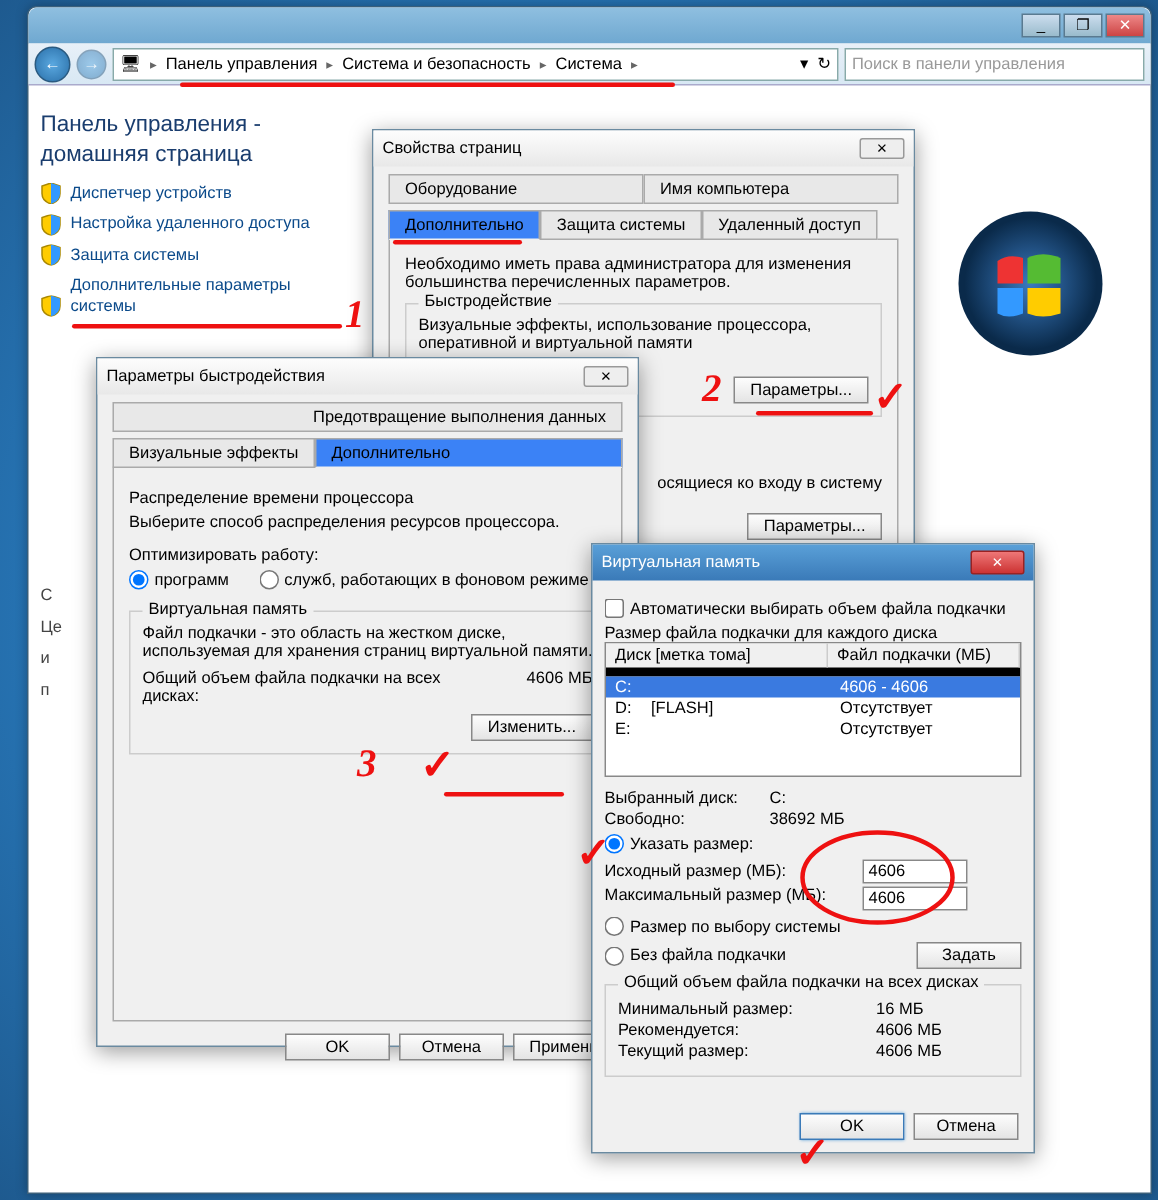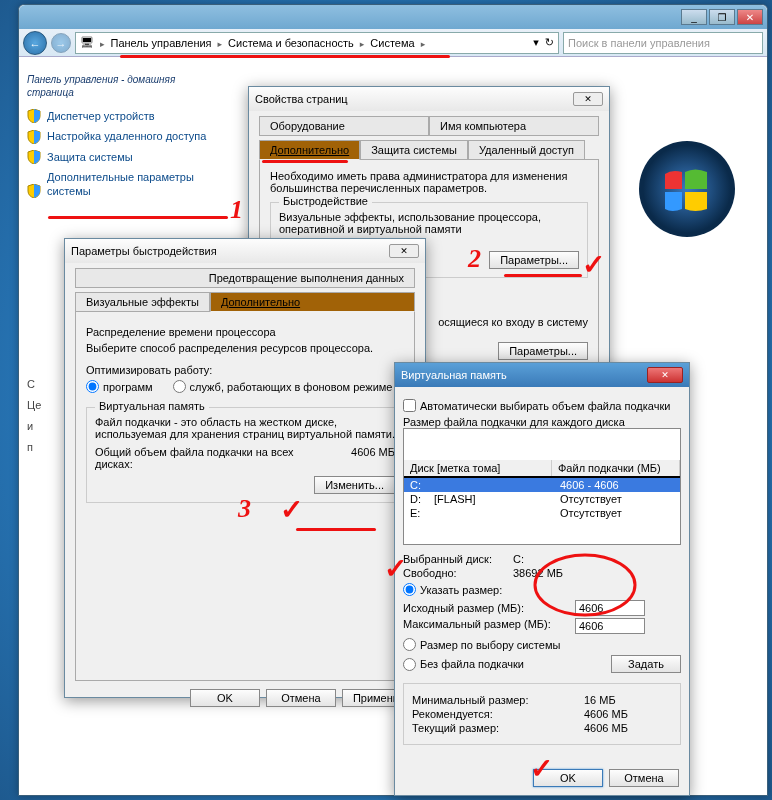--- a/index.html
+++ b/index.html
@@ -81,21 +81,21 @@
   }
   .content-area {
     position: absolute;
     top: 54px; left: 0; right: 0; bottom: 0;
     display: flex;
   }
   .sidebar {
     width: 210px;
     padding: 14px 8px;
   }
-  .sidebar-title { color: #1a3d6e; font-size: 10px; margin-bottom: 10px; line-height: 1.3; font-style: italic; }
+  .sidebar-title { color: #1a3d6e; font-size: 15px; margin-bottom: 10px; line-height: 1.3; }
   .side-link {
     display: flex; align-items: flex-end; gap: 6px;
     color: #0b4a8a;
     cursor: pointer;
     margin: 6px 0;
     line-height: 1.3;
   }
   .shield { width: 14px; height: 14px; flex-shrink: 0; }
   .main-panel {
     flex: 1;
@@ -150,21 +150,21 @@
   }
   .tab {
     padding: 3px 10px;
     border: 1px solid #aaa;
     background: #e8e8e8;
     font-size: 11px;
     cursor: pointer;
     position: relative;
     top: 1px;
   }
-  .tab.active { background: #a16207; border-bottom: 1px solid #f0f0f0; text-decoration: underline; }
+  .tab.active { background: #3b82f6; border-bottom: 1px solid #f0f0f0; }
   .tab-panel {
     border: 1px solid #aaa;
     margin: 0 10px;
     padding: 10px;
     background: #f0f0f0;
   }
   .group-box {
     border: 1px solid #ccc;
     padding: 8px;
     margin: 8px 0;
@@ -191,21 +191,21 @@
     gap: 6px;
     padding: 8px 10px;
   }
   .radio-row, .check-row { display: flex; align-items: center; gap: 4px; margin: 4px 0; }
   input[type=radio], input[type=checkbox] { margin: 0; }
   .disk-table {
     border: 1px solid #888;
     background: #fff;
     font-size: 11px;
   }
-  .disk-header { display: flex; background: #f0f0f0; border-bottom: 2px solid #000000; margin-top: 31px; }
+  .disk-header { display: flex; background: #f0f0f0; border-bottom: 6px solid #000000; }
   .disk-header > div { padding: 2px 6px; border-right: 1px solid #ccc; }
   .disk-row { display: flex; }
   .disk-row > div { padding: 1px 6px; }
   .disk-row.selected { background: #3a7ae0; color: #fff; }
   .txt-input {
     width: 70px;
     border: 1px solid #888;
     padding: 1px 3px;
     font-size: 11px;
     background: #fff;
@@ -440,20 +440,21 @@
       <span>Размер по выбору системы</span>
     </div>
     <div class="radio-row" style="justify-content:space-between">
       <span style="display:flex;align-items:center;gap:4px">
         <input type="radio" style="">
         <span>Без файла подкачки</span>
       </span>
       <button class="btn">Задать</button>
     </div>
     <div class="group-box" style="margin-top:10px">
+      <div class="group-title">Общий объем файла подкачки на всех дисках</div>
       <div class="info-row">
           <span class="info-label">Минимальный размер:</span>
           <span>16 МБ</span>
         </div>
       <div class="info-row">
           <span class="info-label">Рекомендуется:</span>
           <span>4606 МБ</span>
         </div>
       <div class="info-row">
           <span class="info-label">Текущий размер:</span>

